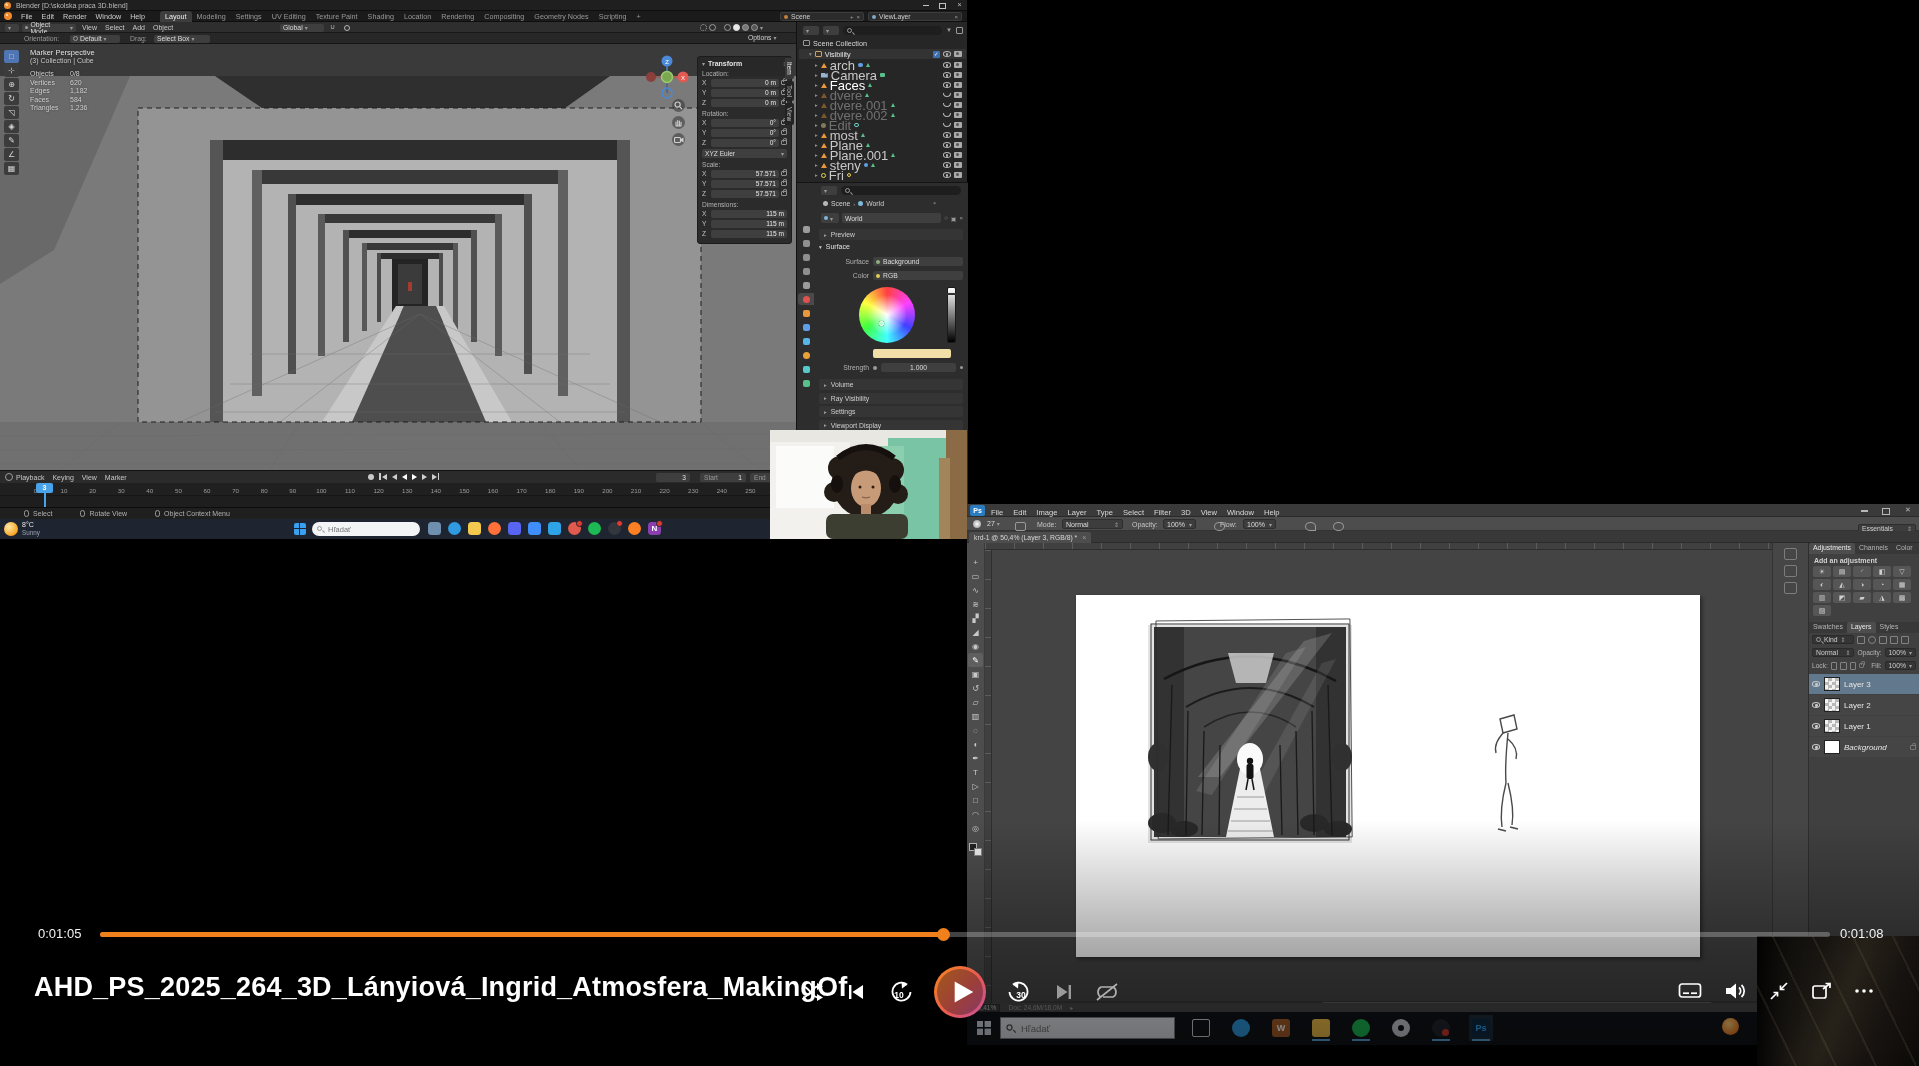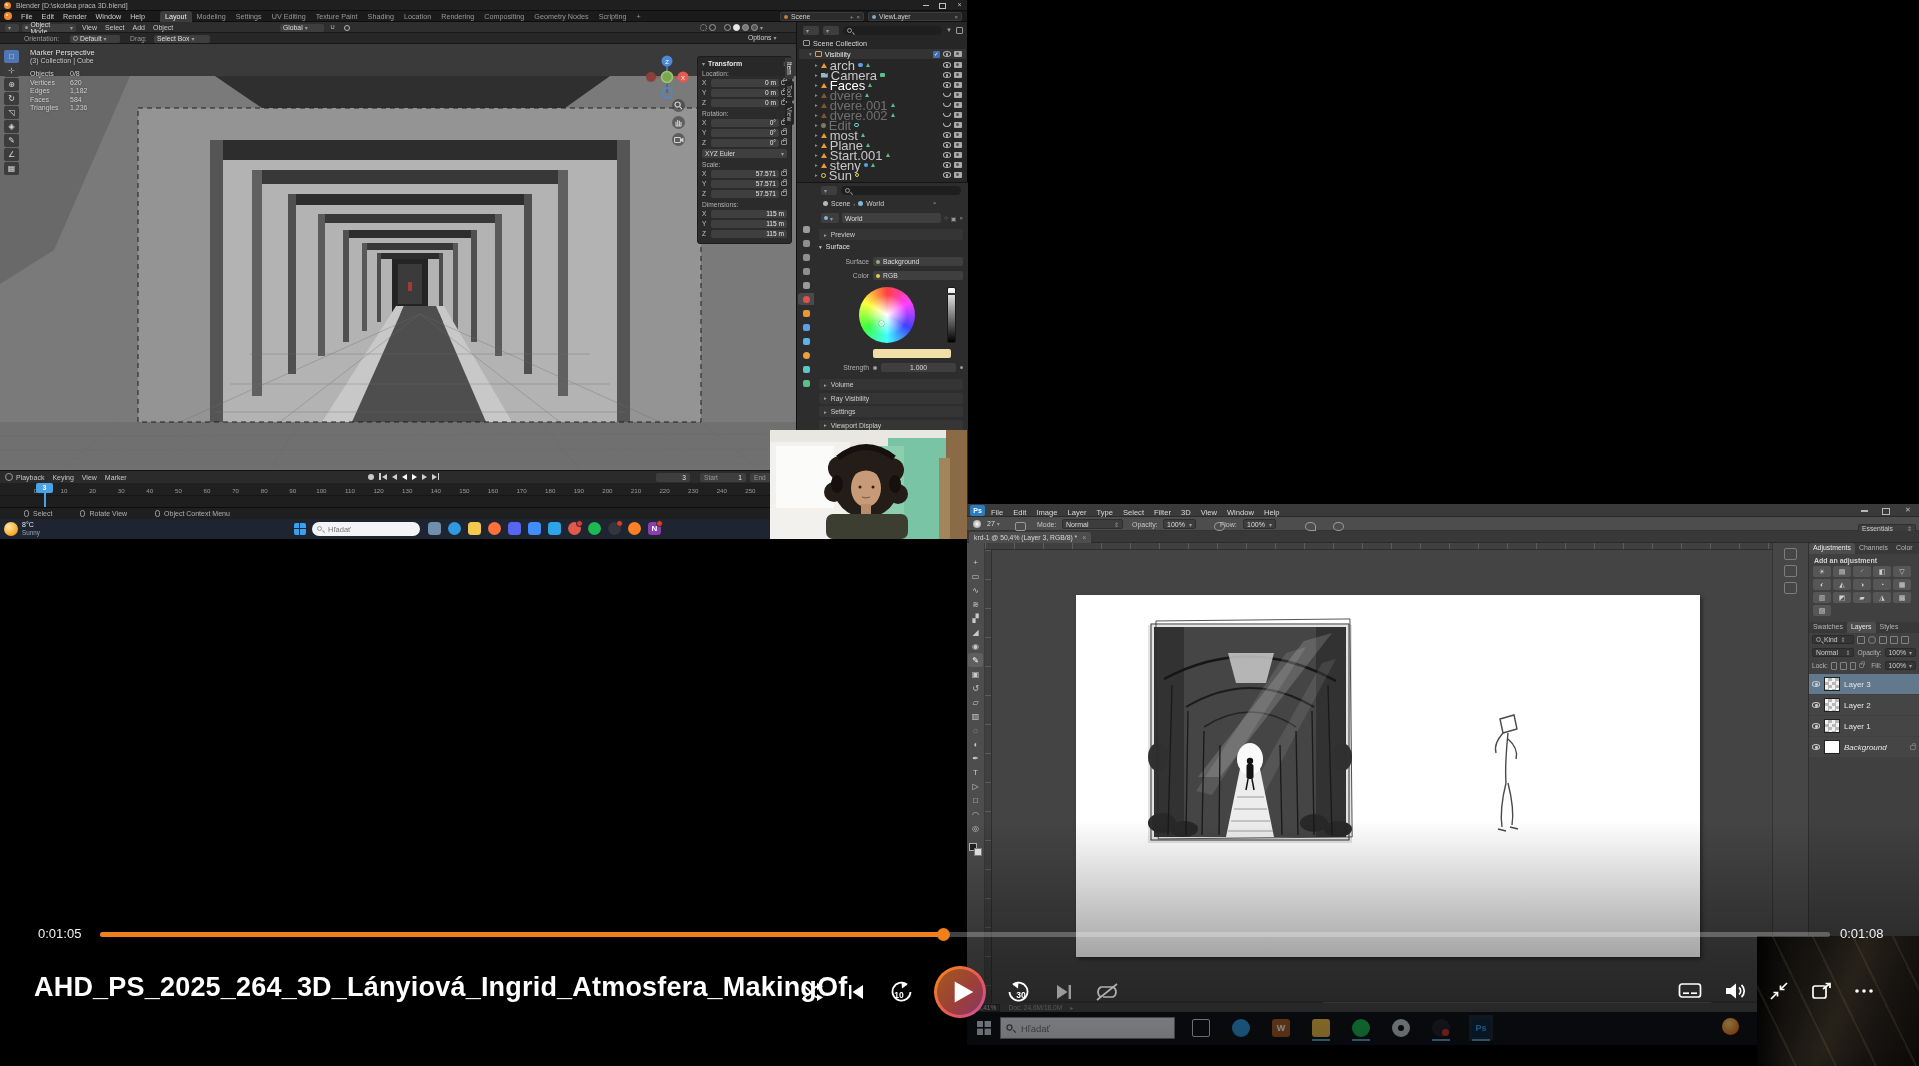--- a/index.html
+++ b/index.html
@@ -684,40 +684,40 @@
             <span class="oico i-mesh"></span>
             <span class="onm">Plane</span>
             <span class="oex x-data"></span>
             <span style="flex: 1 1 0%;"></span>
             <span class="eye"></span>
             <span class="rcam"></span>
           </div>
           <div class="orow">
             <span class="odis">▸</span>
             <span class="oico i-mesh"></span>
-            <span class="onm">Start.001</span>
+            <span class="onm">Plane.001</span>
             <span class="oex x-data"></span>
             <span style="flex: 1 1 0%;"></span>
             <span class="eye"></span>
             <span class="rcam"></span>
           </div>
           <div class="orow">
             <span class="odis">▸</span>
             <span class="oico i-mesh"></span>
             <span class="onm">steny</span>
             <span class="oex x-modifier"></span>
             <span class="oex x-data"></span>
             <span style="flex: 1 1 0%;"></span>
             <span class="eye"></span>
             <span class="rcam"></span>
           </div>
           <div class="orow">
             <span class="odis">▸</span>
             <span class="oico i-sun"></span>
-            <span class="onm">Sun</span>
+            <span class="onm">Fri</span>
             <span class="oex x-data-sun"></span>
             <span style="flex: 1 1 0%;"></span>
             <span class="eye"></span>
             <span class="rcam"></span>
           </div>
         </div>
 
       <div class="props">
         <div class="abs f" style="left:24px;top:3px;gap:4px;width:140px">
           <span class="fld" style="width:16px;height:9px">

